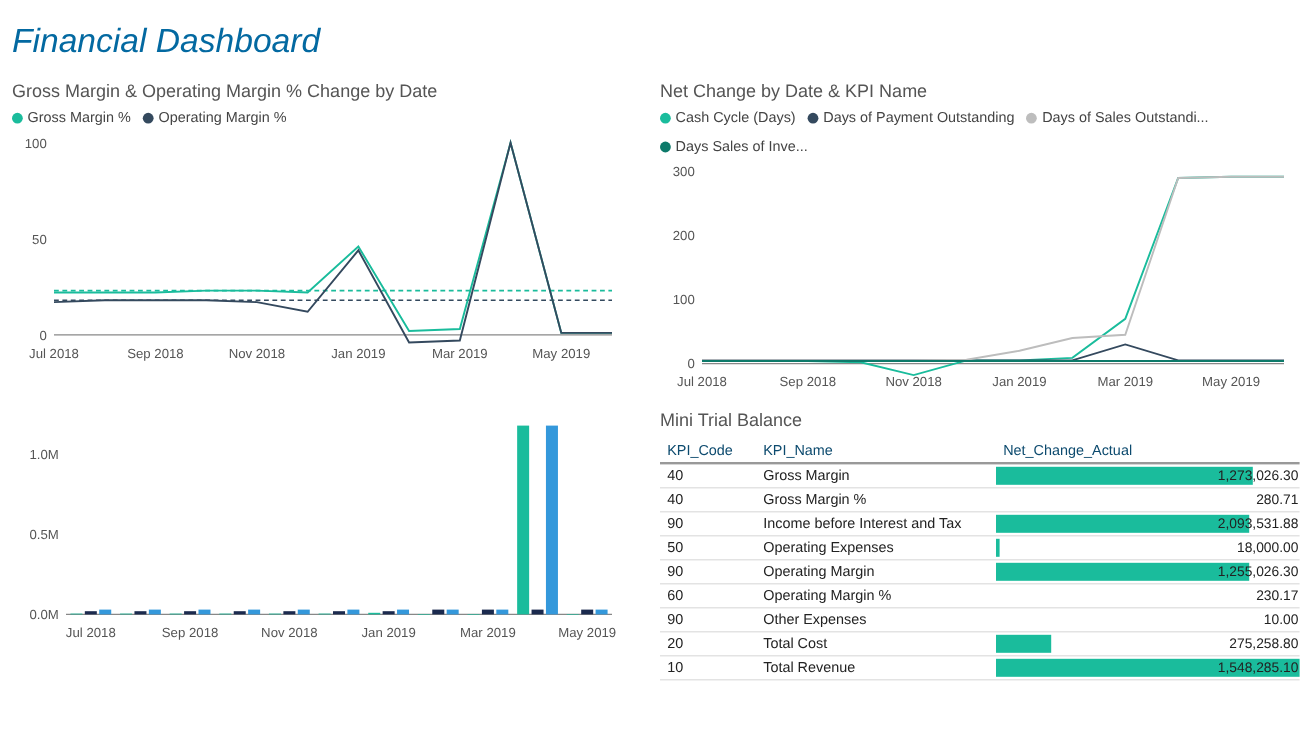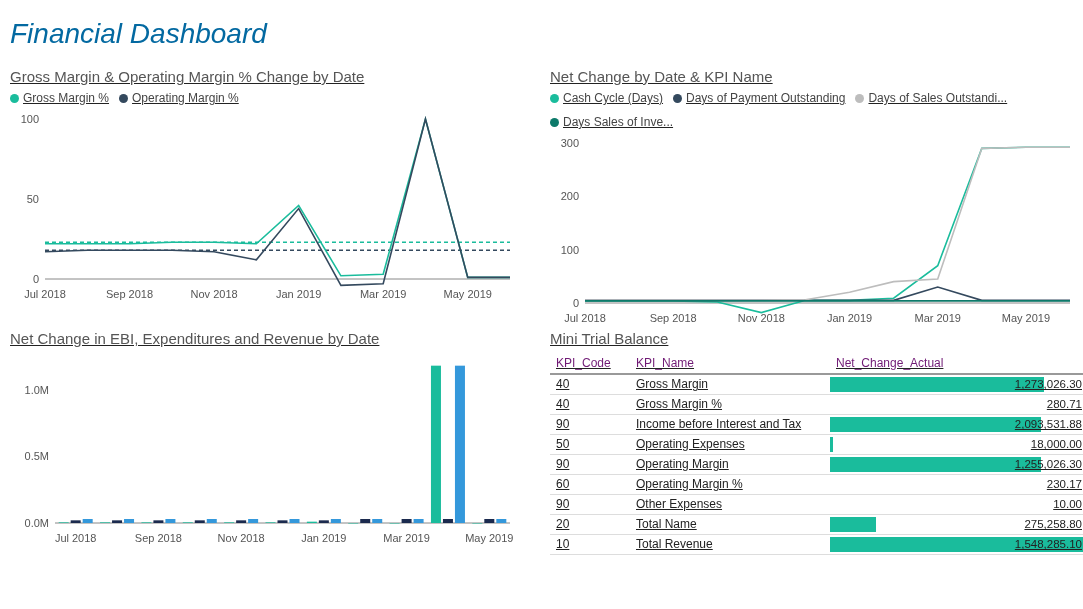--- a/index.html
+++ b/index.html
@@ -16,22 +16,21 @@
     font-size: 28px;
     font-weight: 300;
     margin: 8px 0 18px 0;
     color: #0369a1;
     font-style: italic;
   }
   .grid {
     display: grid;
     grid-template-columns: 520px 540px;
     grid-template-rows: 250px 250px;
-    gap: 12px 20px;
-    text-decoration: underline;
+    gap: 24px 20px;
   }
   .panel { position: relative; }
   .panel-title {
     font-size: 15px;
     font-weight: 400;
     color: #555;
     margin-bottom: 6px;
   }
   .legend {
     display: flex;
@@ -49,21 +48,21 @@
 
   
   table.trial {
     width: 100%;
     border-collapse: collapse;
     font-size: 12px;
   }
   table.trial th {
     text-align: left;
     font-weight: 400;
-    color: #701a75;
+    color: #0c4a6e;
     padding: 3px 6px;
     border-bottom: 2px solid #999;
   }
   table.trial th:last-child { text-align: left; }
   table.trial td {
     padding: 2px 6px;
     border-bottom: 1px solid #ddd;
     height: 20px;
     vertical-align: middle;
   }
@@ -152,21 +151,20 @@
         <text x="387.72727272727275" y="189" text-anchor="middle" class="axis-text">Mar 2019</text>
         <text x="475.9090909090909" y="189" text-anchor="middle" class="axis-text">May 2019</text>
         <path d="M35 167.86666666666667 L79.0909090909091 167.86666666666667 L123.18181818181819 167.86666666666667 L167.27272727272725 168.93333333333334 L211.36363636363637 179.6 L255.45454545454544 167.33333333333334 L299.5454545454545 167.33333333333334 L343.6363636363636 165.2 L387.72727272727275 132.66666666666666 L431.81818181818187 15.333333333333343 L475.9090909090909 14.266666666666652 L520 14.266666666666652" class="series-line" stroke="#1abc9c"></path>
         <path d="M35 167.33333333333334 L79.0909090909091 167.33333333333334 L123.18181818181819 167.33333333333334 L167.27272727272725 167.33333333333334 L211.36363636363637 167.33333333333334 L255.45454545454544 167.33333333333334 L299.5454545454545 167.33333333333334 L343.6363636363636 167.33333333333334 L387.72727272727275 154 L431.81818181818187 167.33333333333334 L475.9090909090909 167.33333333333334 L520 167.33333333333334" class="series-line" stroke="#34495e"></path>
         <path d="M35 167.33333333333334 L79.0909090909091 167.33333333333334 L123.18181818181819 167.33333333333334 L167.27272727272725 167.33333333333334 L211.36363636363637 167.33333333333334 L255.45454545454544 166.8 L299.5454545454545 159.33333333333334 L343.6363636363636 148.66666666666666 L387.72727272727275 146 L431.81818181818187 15.333333333333343 L475.9090909090909 14.266666666666652 L520 14.266666666666652" class="series-line" stroke="#bdbdbd"></path>
         <path d="M35 167.86666666666667 L79.0909090909091 167.86666666666667 L123.18181818181819 167.86666666666667 L167.27272727272725 167.86666666666667 L211.36363636363637 167.86666666666667 L255.45454545454544 167.86666666666667 L299.5454545454545 167.86666666666667 L343.6363636363636 167.86666666666667 L387.72727272727275 167.86666666666667 L431.81818181818187 167.86666666666667 L475.9090909090909 167.86666666666667 L520 167.86666666666667" class="series-line" stroke="#0d7a6a"></path>
       </svg>
   </div>
 
   <div class="panel">
-    <div class="panel-title">Net Change in EBI, Expenditures and Revenue by Date</div>
     <svg class="chart" id="svg-2" width="510" height="195">
         <text x="39" y="174" text-anchor="end" class="axis-text">0.0M</text>
         <text x="39" y="107.33333333333333" text-anchor="end" class="axis-text">0.5M</text>
         <text x="39" y="40.66666666666666" text-anchor="end" class="axis-text">1.0M</text>
         <line x1="45" y1="170" x2="500" y2="170" stroke="#888" stroke-width="1"></line>
         <text x="65.68181818181819" y="189" text-anchor="middle" class="axis-text">Jul 2018</text>
         <text x="148.4090909090909" y="189" text-anchor="middle" class="axis-text">Sep 2018</text>
         <text x="231.13636363636365" y="189" text-anchor="middle" class="axis-text">Nov 2018</text>
         <text x="313.8636363636364" y="189" text-anchor="middle" class="axis-text">Jan 2019</text>
         <text x="396.5909090909091" y="189" text-anchor="middle" class="axis-text">Mar 2019</text>
@@ -248,21 +246,21 @@
             <td class="name">Operating Margin %</td>
             <td class="barcell"><div class="bar-bg" style="width: 0.0148661%;"></div><span class="bar-val">230.17</span></td>
           </tr>
           <tr>
             <td class="code">90</td>
             <td class="name">Other Expenses</td>
             <td class="barcell"><div class="bar-bg" style="width: 0.0006458%;"></div><span class="bar-val">10.00</span></td>
           </tr>
           <tr>
             <td class="code">20</td>
-            <td class="name">Total Name</td>
+            <td class="name">Total Cost</td>
             <td class="barcell"><div class="bar-bg" style="width: 17.7783%;"></div><span class="bar-val">275,258.80</span></td>
           </tr>
           <tr>
             <td class="code">10</td>
             <td class="name">Total Revenue</td>
             <td class="barcell"><div class="bar-bg" style="width: 100%;"></div><span class="bar-val">1,548,285.10</span></td>
           </tr>
         </tbody>
     </table>
   </div>

